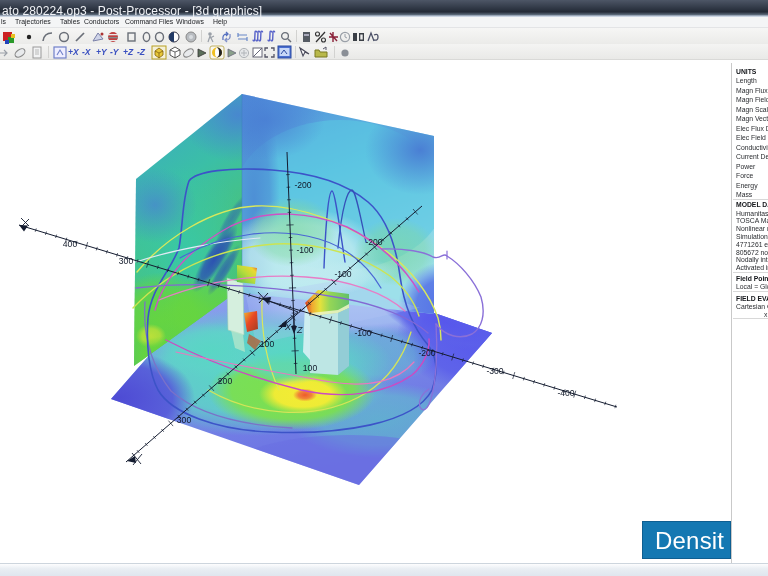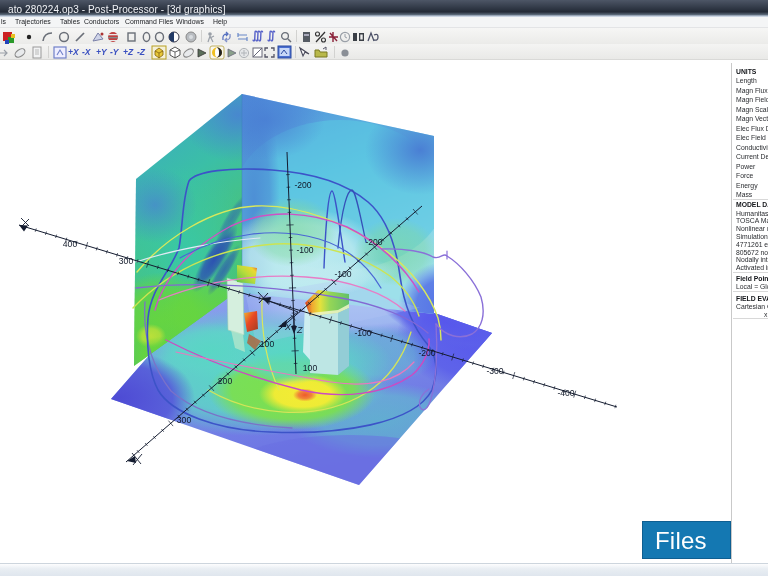--- a/index.html
+++ b/index.html
@@ -1,18 +1,18 @@
 <!DOCTYPE html>
 <html><head><meta charset="utf-8"><style>
 *{margin:0;padding:0;box-sizing:border-box}
 html,body{width:768px;height:576px;overflow:hidden;background:#fff;
  font-family:"Liberation Sans",sans-serif;position:relative}
 .titlebar{position:absolute;left:0;top:0;width:768px;height:17px;
  background:linear-gradient(#4d5666 0%,#353d4b 40%,#232a36 70%,#5a6878 86%,#b9c5d6 94%,#dbe3ec 100%);}
-.titletext{position:absolute;left:8px;top:4px;font-size:10px;color:#f0f2f6;letter-spacing:0.1px}
+.titletext{position:absolute;left:2px;top:4px;font-size:12px;color:#f0f2f6;letter-spacing:0.1px}
 .menubar{position:absolute;left:0;top:17px;width:768px;height:11px;background:#f4f5f6;border-bottom:1px solid #e3e4e6}
 .menubar span{position:absolute;top:1px;font-size:6.9px;color:#1a1c20}
 .tb1{position:absolute;left:0;top:28px;width:768px;height:16px;background:linear-gradient(#f6f6f5,#ebebe9)}
 .tb2{position:absolute;left:0;top:44px;width:768px;height:16px;background:linear-gradient(#f4f4f3,#e9e9e7);border-bottom:1px solid #d9d9d7}
 .icn{position:absolute}
 .sep{position:absolute;top:2px;height:12px;border-left:1px solid #d2d2d0}
 .tx{position:absolute;top:1px;font-size:11px;font-weight:bold}
 .axbtn{position:absolute;top:3px;font-size:8.5px;font-weight:bold;color:#3a50c0;font-style:italic}
 .canvas{position:absolute;left:0;top:61px;width:731px;height:502px;background:#fff}
 .scene{position:absolute}
@@ -580,14 +580,14 @@
     <div class="sbdiv" style="top:209px"></div>
     <div class="sb sbb" style="top:211.5px">Field Point</div>
     <div class="sb" style="top:219.5px">Local = Global</div>
     <div class="sbdiv" style="top:228px"></div>
     <div class="sb sbb" style="top:231.5px">FIELD EVALUA</div>
     <div class="sb" style="top:239.5px">Cartesian  Co</div>
     <div class="sb" style="top:248px"><span style="margin-left:28px">x</span></div>
     <div class="sbdiv" style="top:255px"></div>
   </div>
 <div class="opera">
-    <span>Files</span>
+    <span>Densit</span>
   </div>
 <div class="statusbar"></div>
 </body></html>

